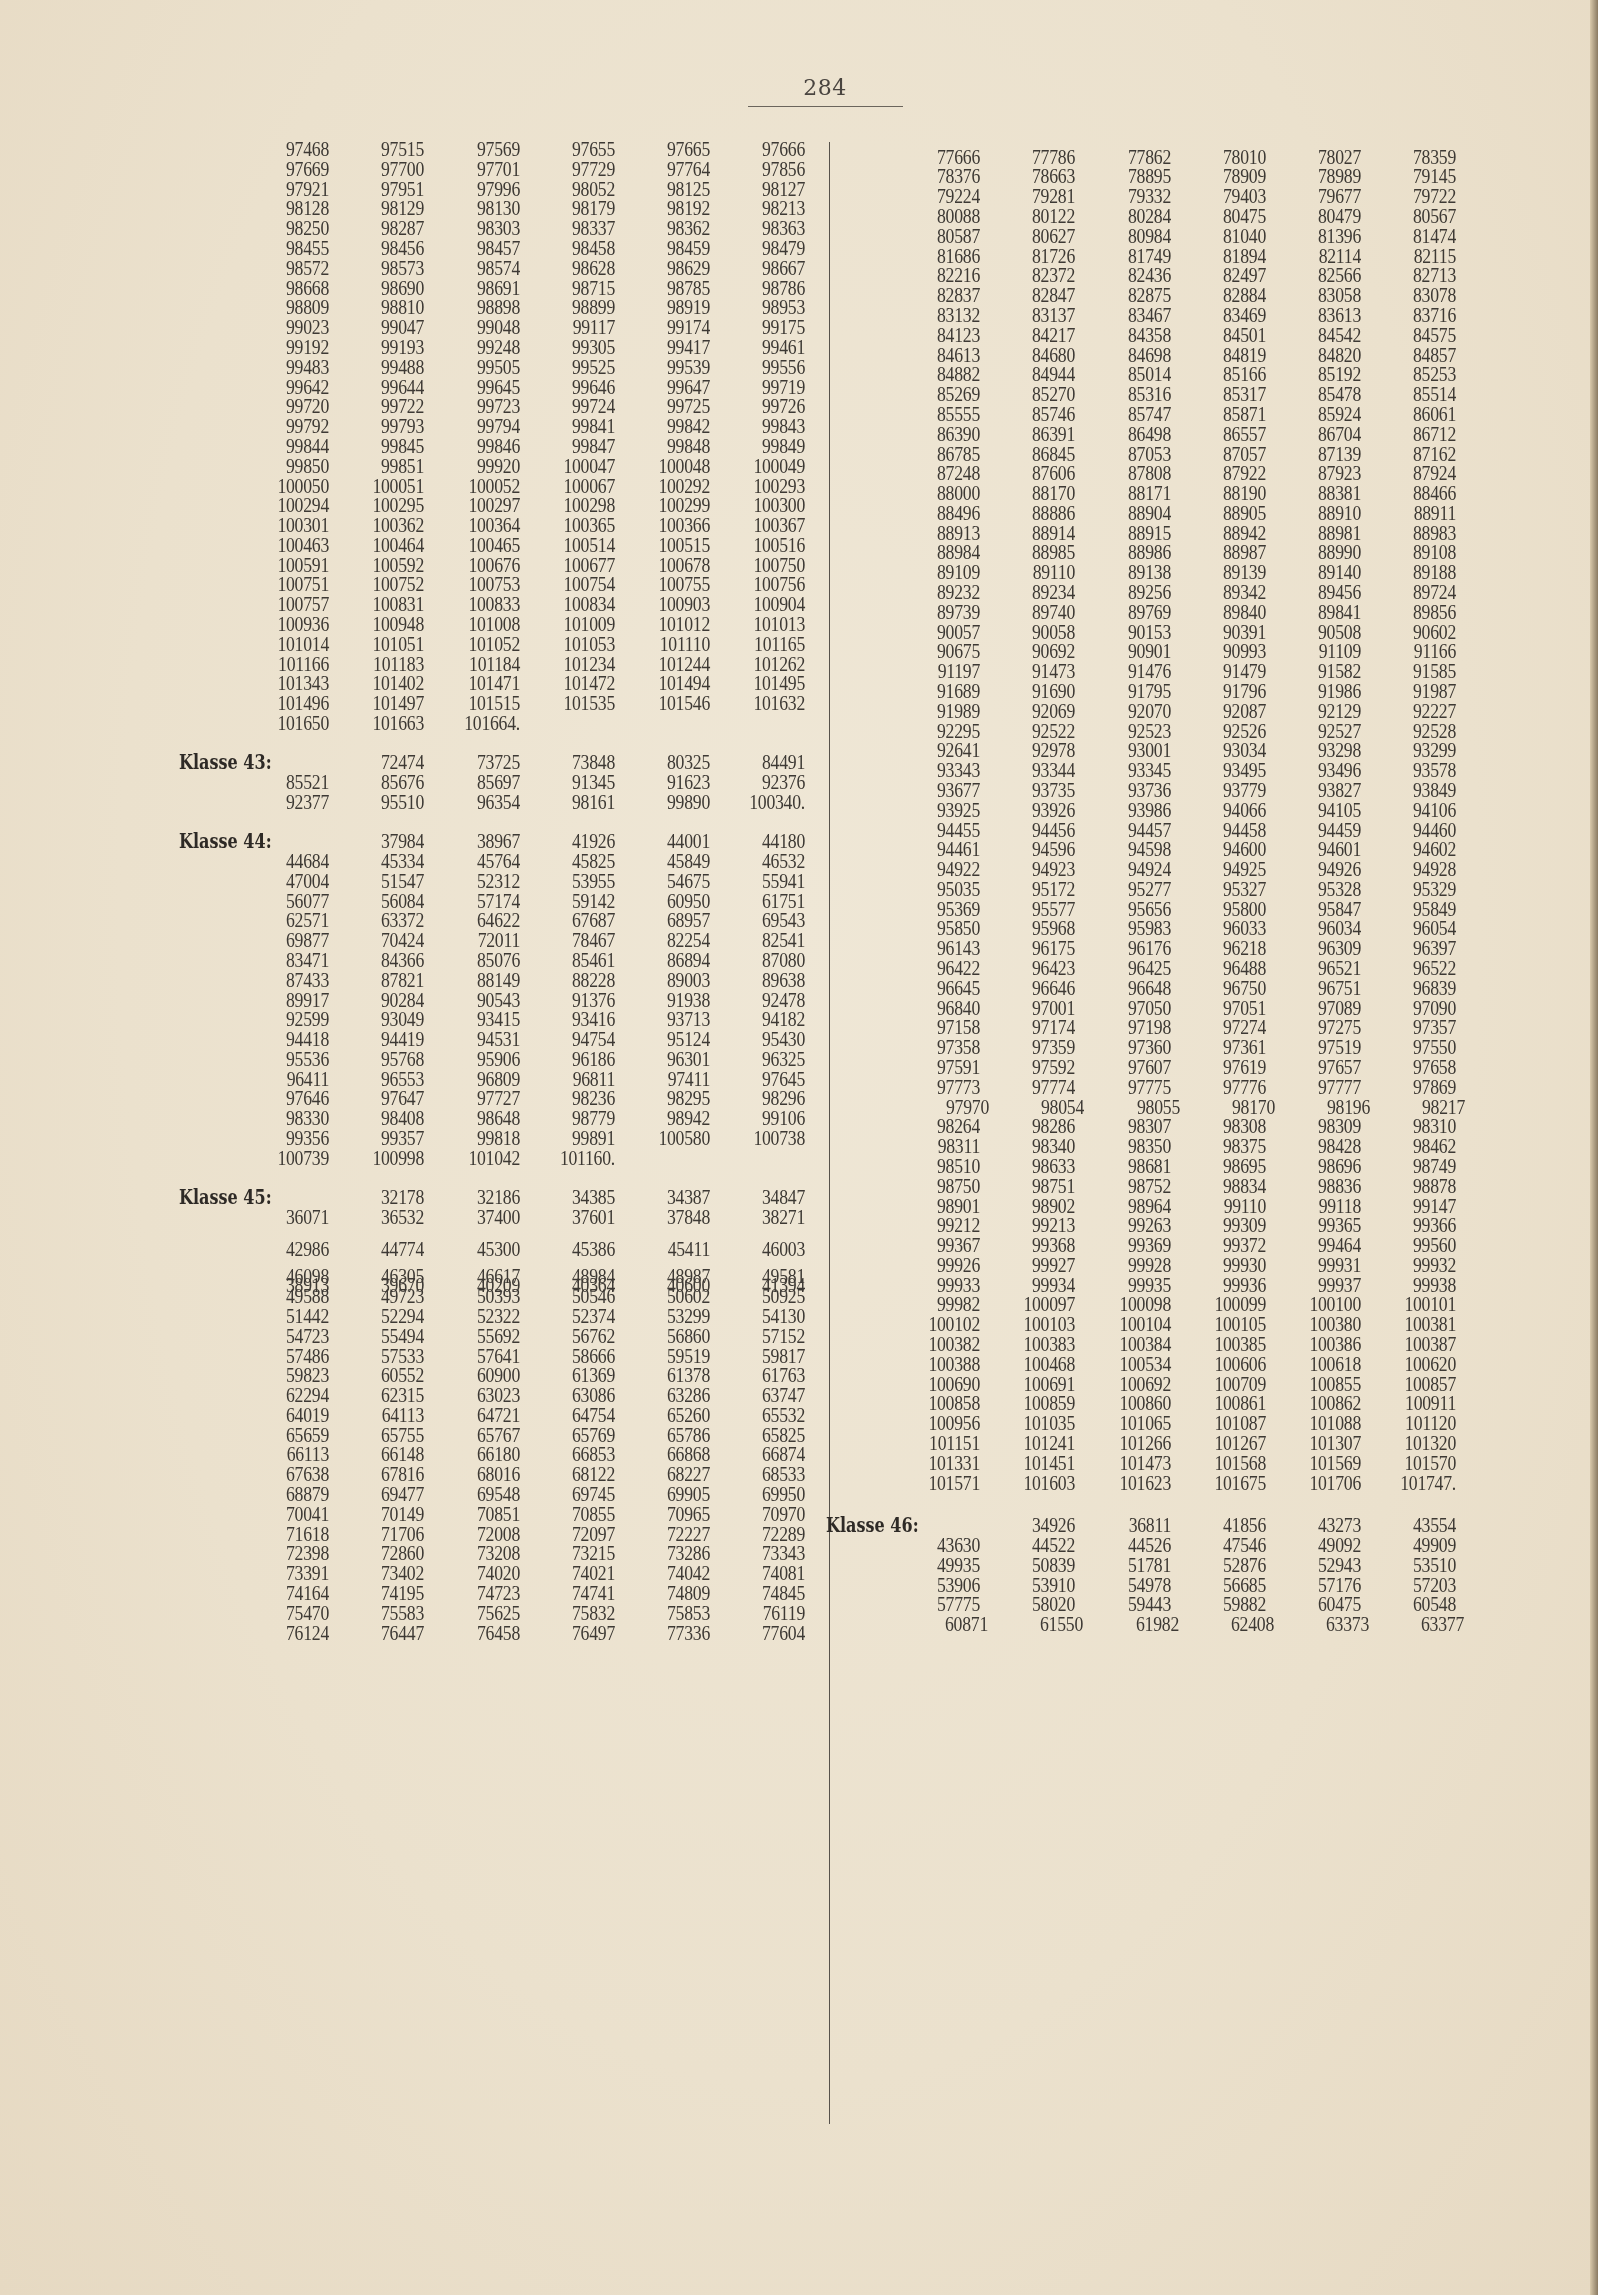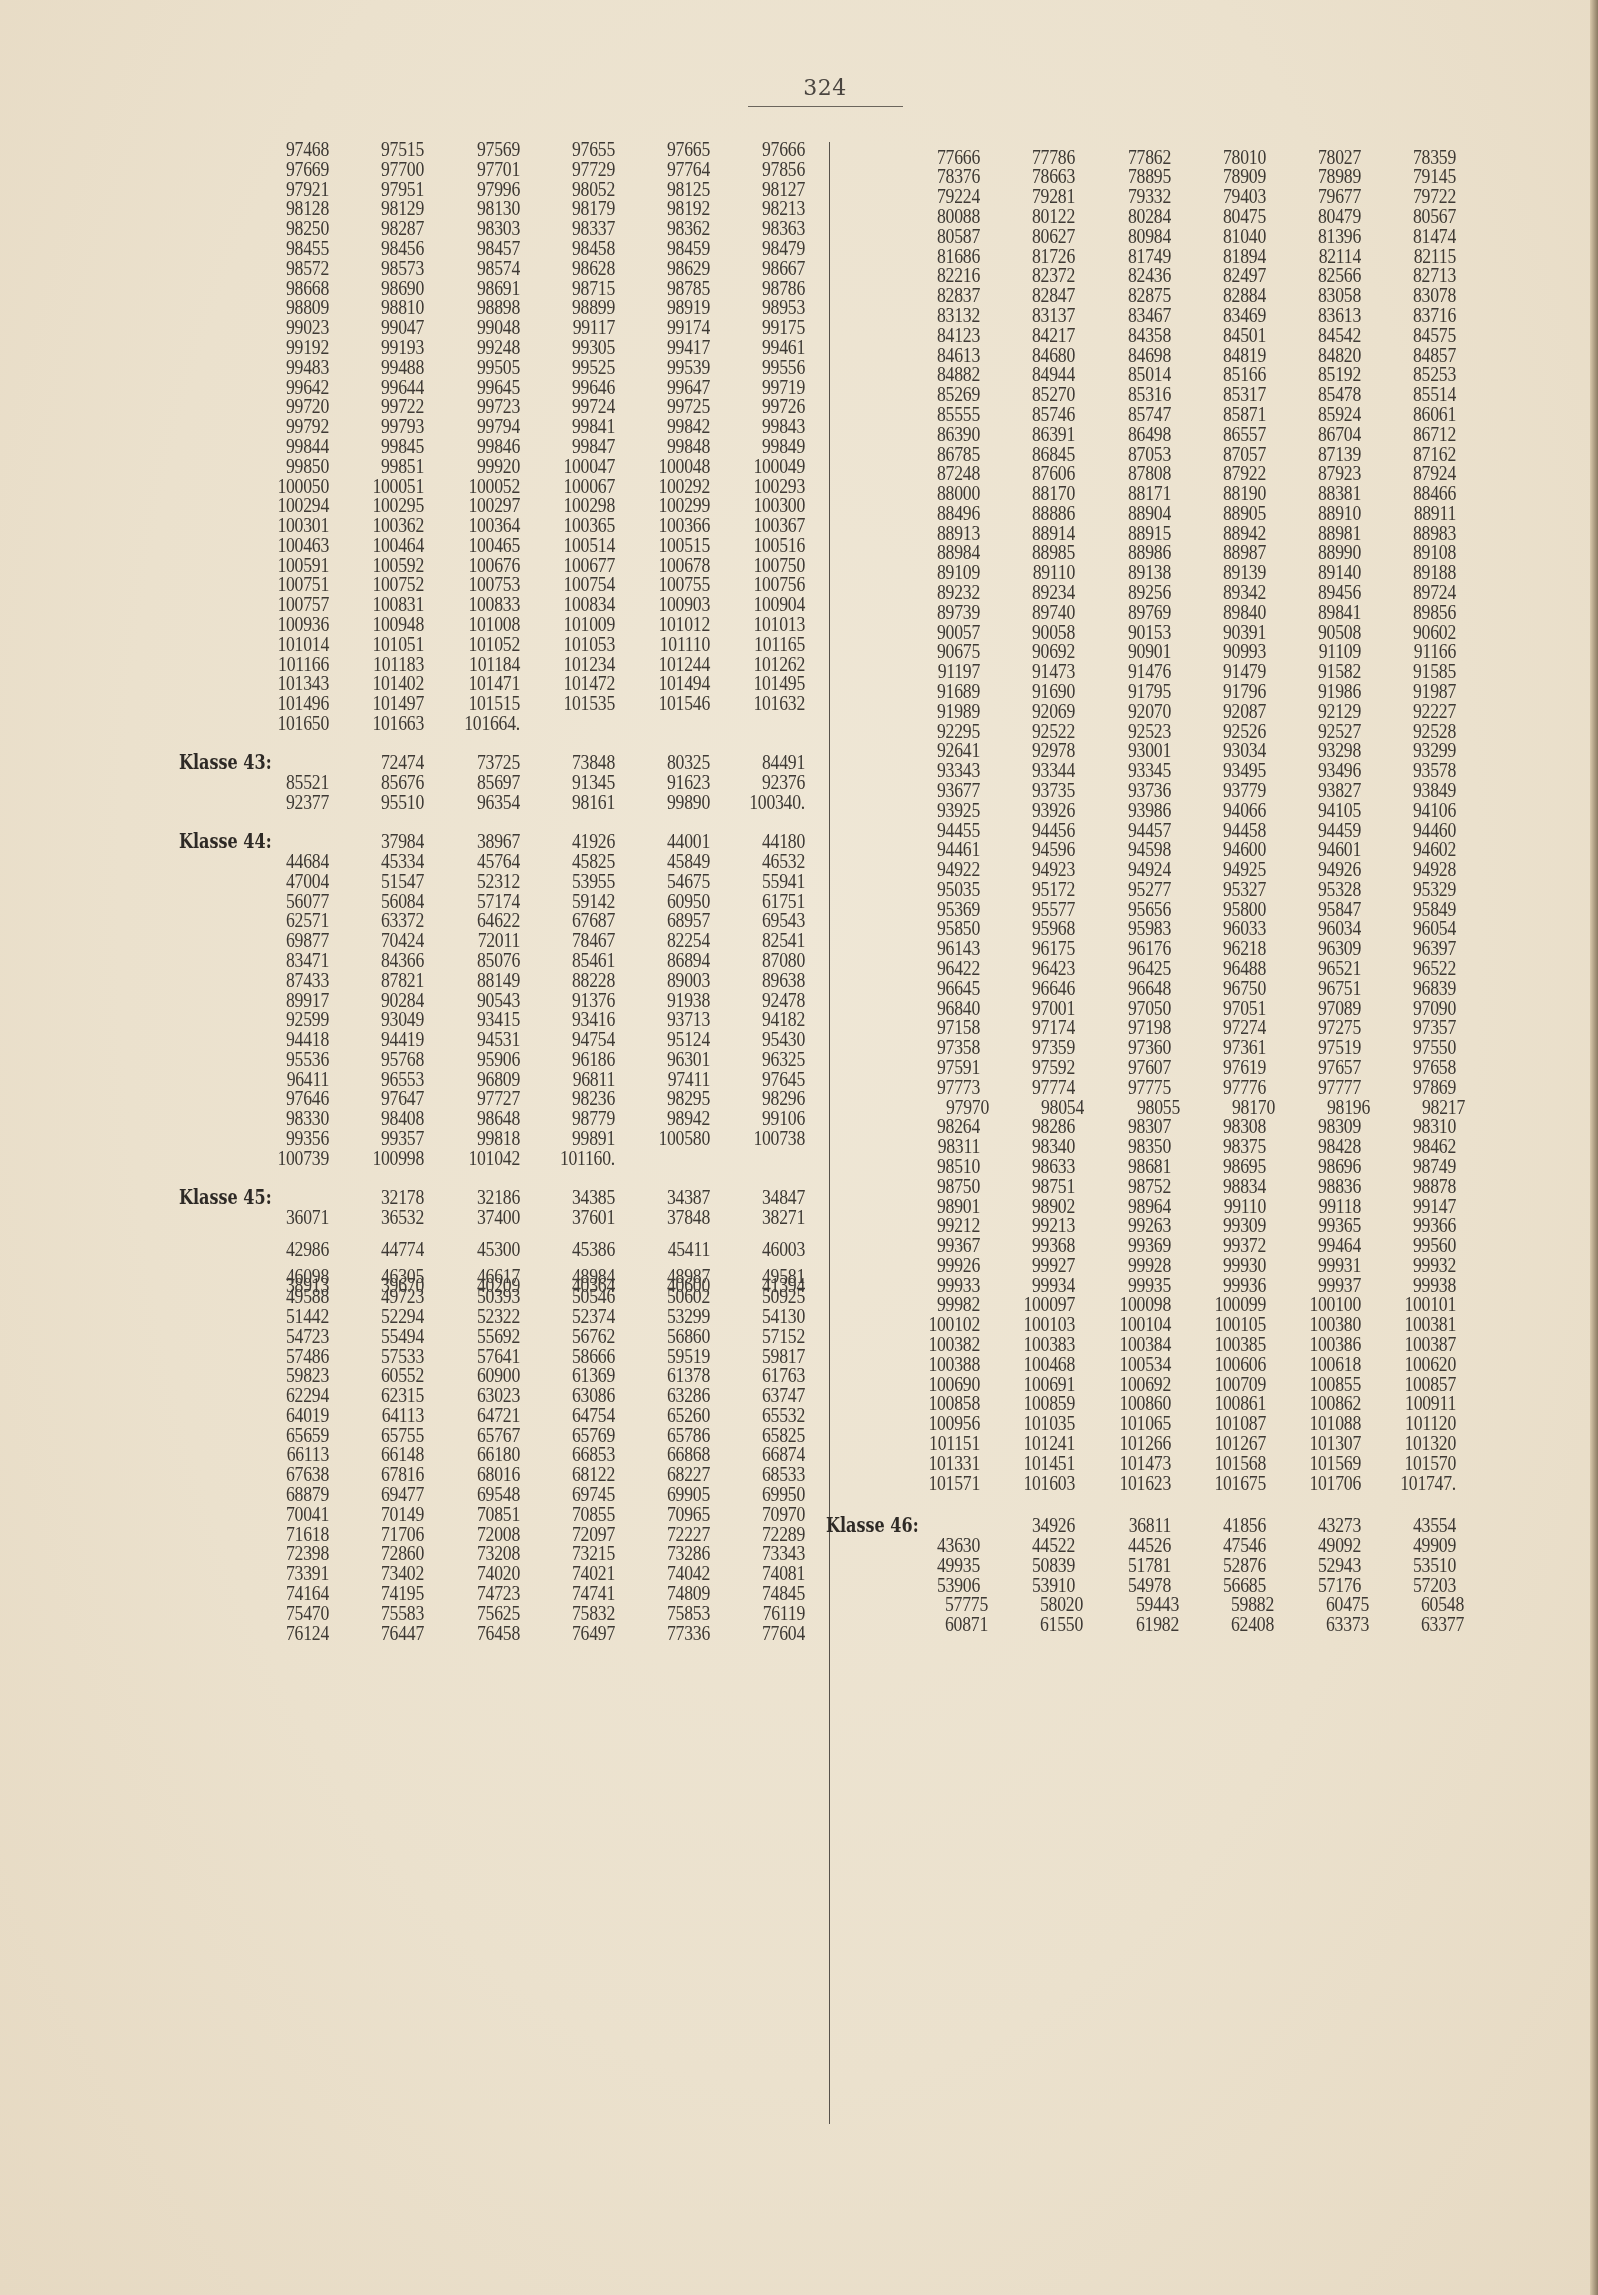--- a/index.html
+++ b/index.html
@@ -48,21 +48,21 @@
     transform: scaleX(0.78); transform-origin: left center;
     color: #2e2a26;
     white-space: nowrap;
   }
 </style>
 </head>
 <body>
 
 <div class="page">
   <div class="edge-right"></div>
-  <div class="page-number">324</div>
+  <div class="page-number">284</div>
   <div class="header-rule"></div>
   <div class="col-rule"></div>
 
   <div id="left-col" class="column">
       <div class="row" style="top: 140px; left: 0px; width: 0.5px;">
         <span class="num" style="position: absolute; left: 242px; width: 87px;">97468</span>
         <span class="num" style="position: absolute; left: 337px; width: 87px;">97515</span>
         <span class="num" style="position: absolute; left: 433px; width: 87px;">97569</span>
         <span class="num" style="position: absolute; left: 528px; width: 87px;">97655</span>
         <span class="num" style="position: absolute; left: 623px; width: 87px;">97665</span>
@@ -1210,21 +1210,21 @@
         <span class="num" style="position: absolute; left: 1369px; width: 87px;">53510</span>
       </div>
       <div class="row" style="top: 1576px; left: 0px; width: 0.5px;">
         <span class="num" style="position: absolute; left: 893px; width: 87px;">53906</span>
         <span class="num" style="position: absolute; left: 988px; width: 87px;">53910</span>
         <span class="num" style="position: absolute; left: 1084px; width: 87px;">54978</span>
         <span class="num" style="position: absolute; left: 1179px; width: 87px;">56685</span>
         <span class="num" style="position: absolute; left: 1274px; width: 87px;">57176</span>
         <span class="num" style="position: absolute; left: 1369px; width: 87px;">57203</span>
       </div>
-      <div class="row" style="top: 1595px; left: 8px; width: 0.5px;">
+      <div class="row" style="top: 1595px; left: 0px; width: 0.5px;">
         <span class="num" style="position: absolute; left: 893px; width: 87px;">57775</span>
         <span class="num" style="position: absolute; left: 988px; width: 87px;">58020</span>
         <span class="num" style="position: absolute; left: 1084px; width: 87px;">59443</span>
         <span class="num" style="position: absolute; left: 1179px; width: 87px;">59882</span>
         <span class="num" style="position: absolute; left: 1274px; width: 87px;">60475</span>
         <span class="num" style="position: absolute; left: 1369px; width: 87px;">60548</span>
       </div>
       <div class="row" style="top: 1615px; left: 8px; width: 0.5px;">
         <span class="num" style="position: absolute; left: 893px; width: 87px;">60871</span>
         <span class="num" style="position: absolute; left: 988px; width: 87px;">61550</span>

